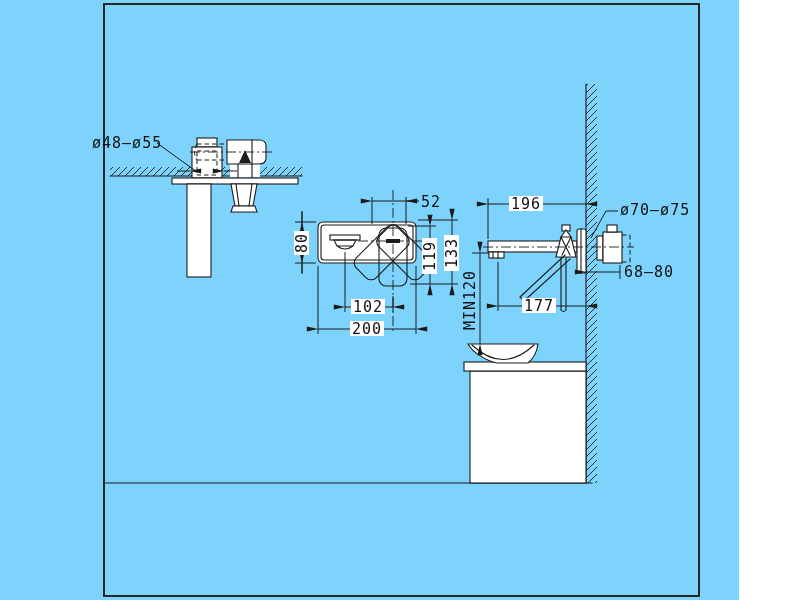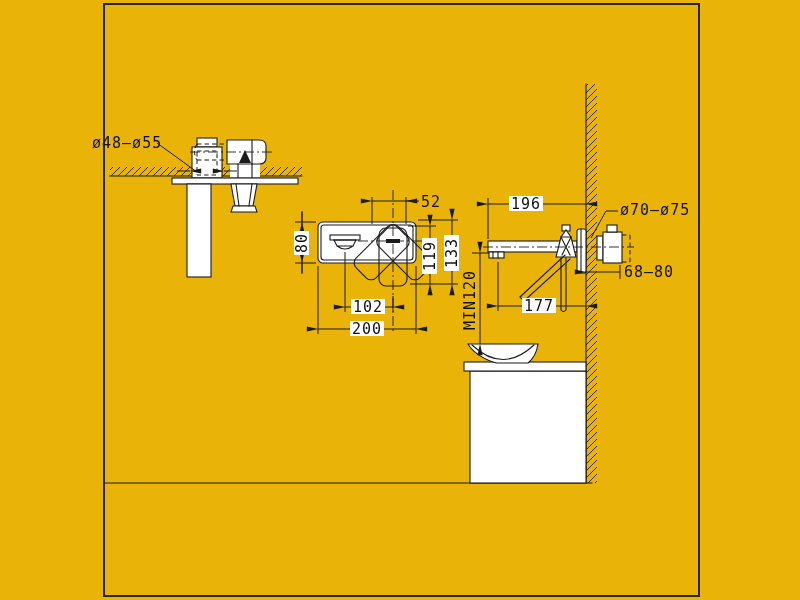--- a/index.html
+++ b/index.html
@@ -1,16 +1,16 @@
 <!DOCTYPE html>
 <html><head>
 <meta charset="utf-8">
 <style>
   html,body{margin:0;padding:0;background:#fff;}
-  .canvas{position:relative;width:800px;height:600px;background:#eab308;overflow:hidden;
+  .canvas{position:relative;width:739px;height:600px;background:#7dd3fc;overflow:hidden;
           font-family:"DejaVu Sans Mono",monospace;}
   svg{position:absolute;left:0;top:0;}
   .ln{stroke:#1b1b1b;stroke-width:1.1;fill:none;stroke-linecap:square;}
   .fw{stroke:#1b1b1b;stroke-width:1.1;fill:#ffffff;}
   .dim{stroke:#1b1b1b;stroke-width:1;fill:none;stroke-linecap:butt;}
   .cl{stroke:#1b1b1b;stroke-width:0.9;fill:none;stroke-dasharray:10 3 2 3;}
   .hid{stroke:#1b1b1b;stroke-width:1;fill:none;stroke-dasharray:4.5 3;}
   .blk{fill:#1b1b1b;stroke:none;}
   .bgw{fill:#ffffff;stroke:none;}
   .d{font-family:"DejaVu Sans Mono",monospace;font-size:15px;letter-spacing:1px;fill:#111;}

